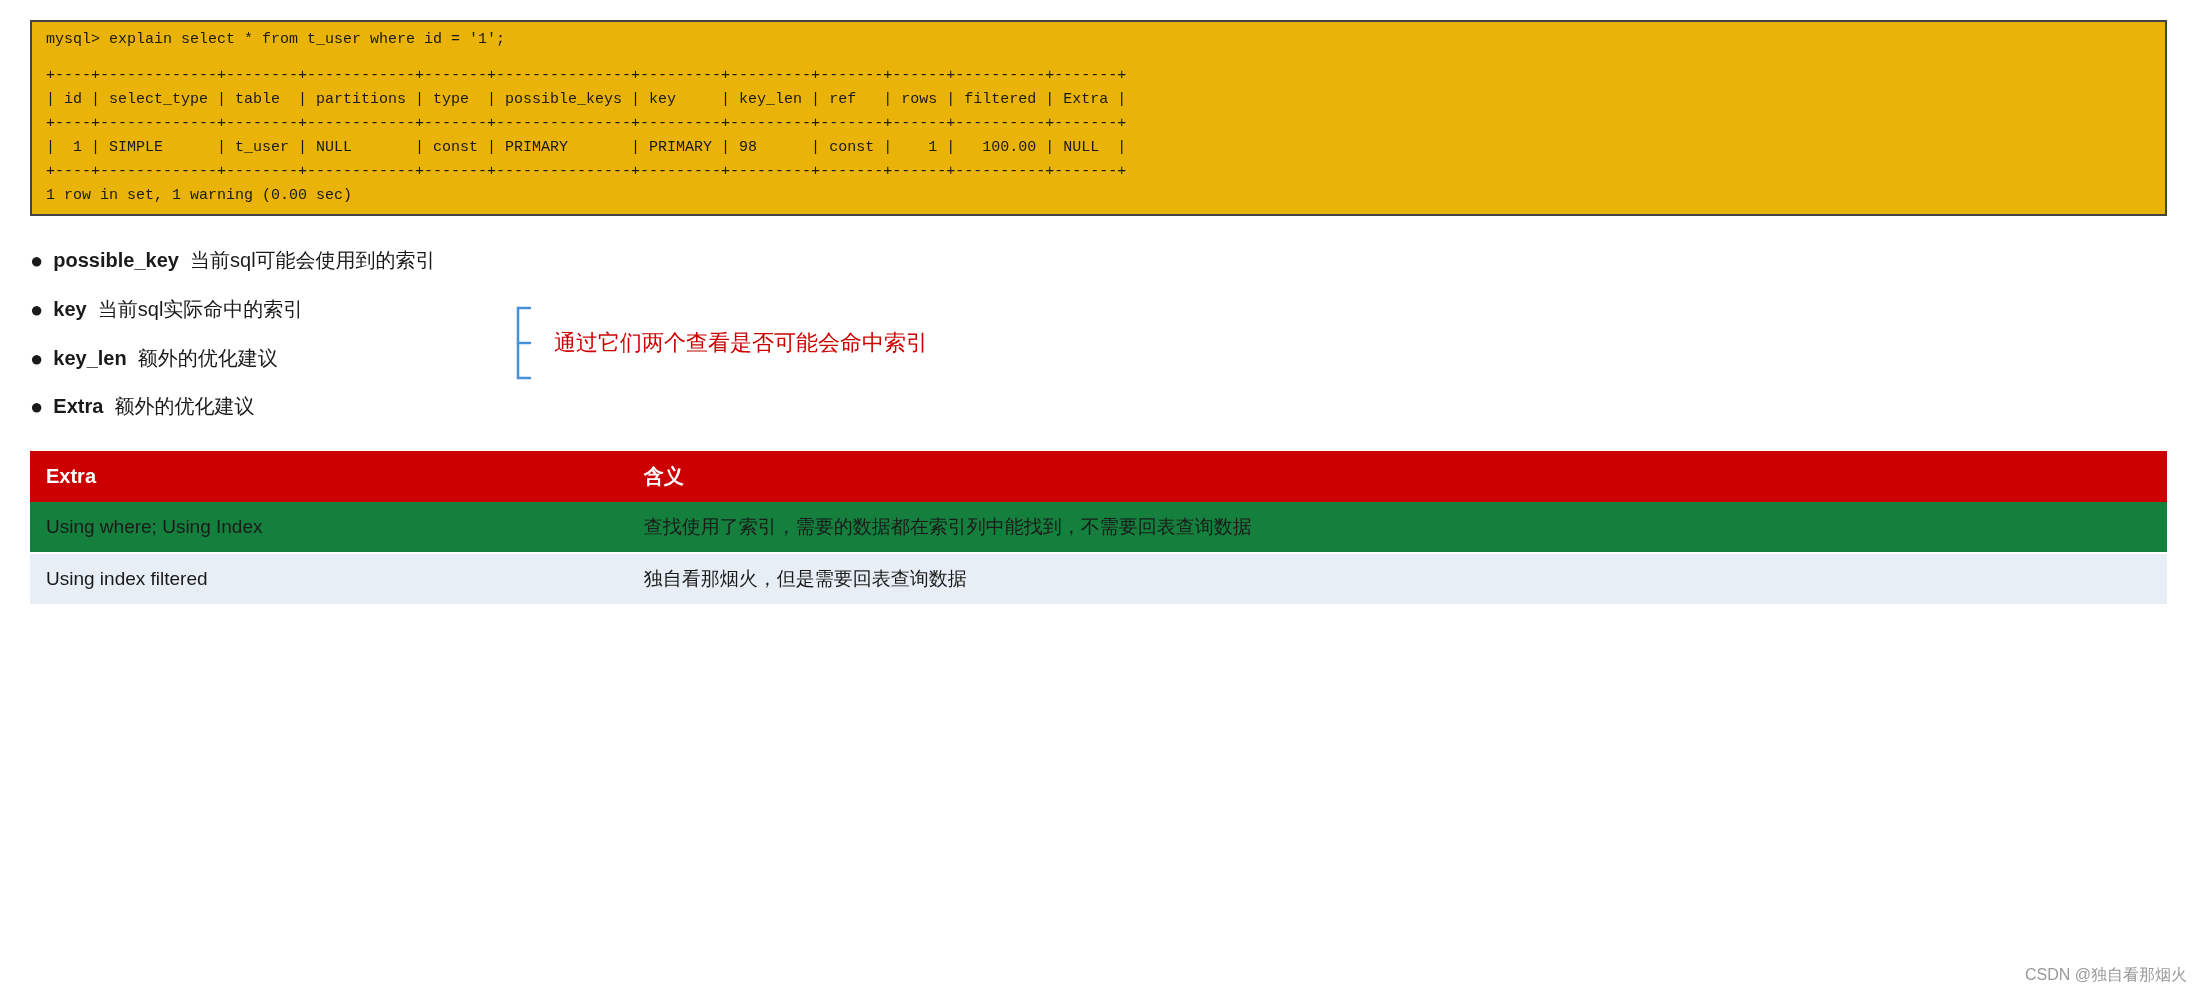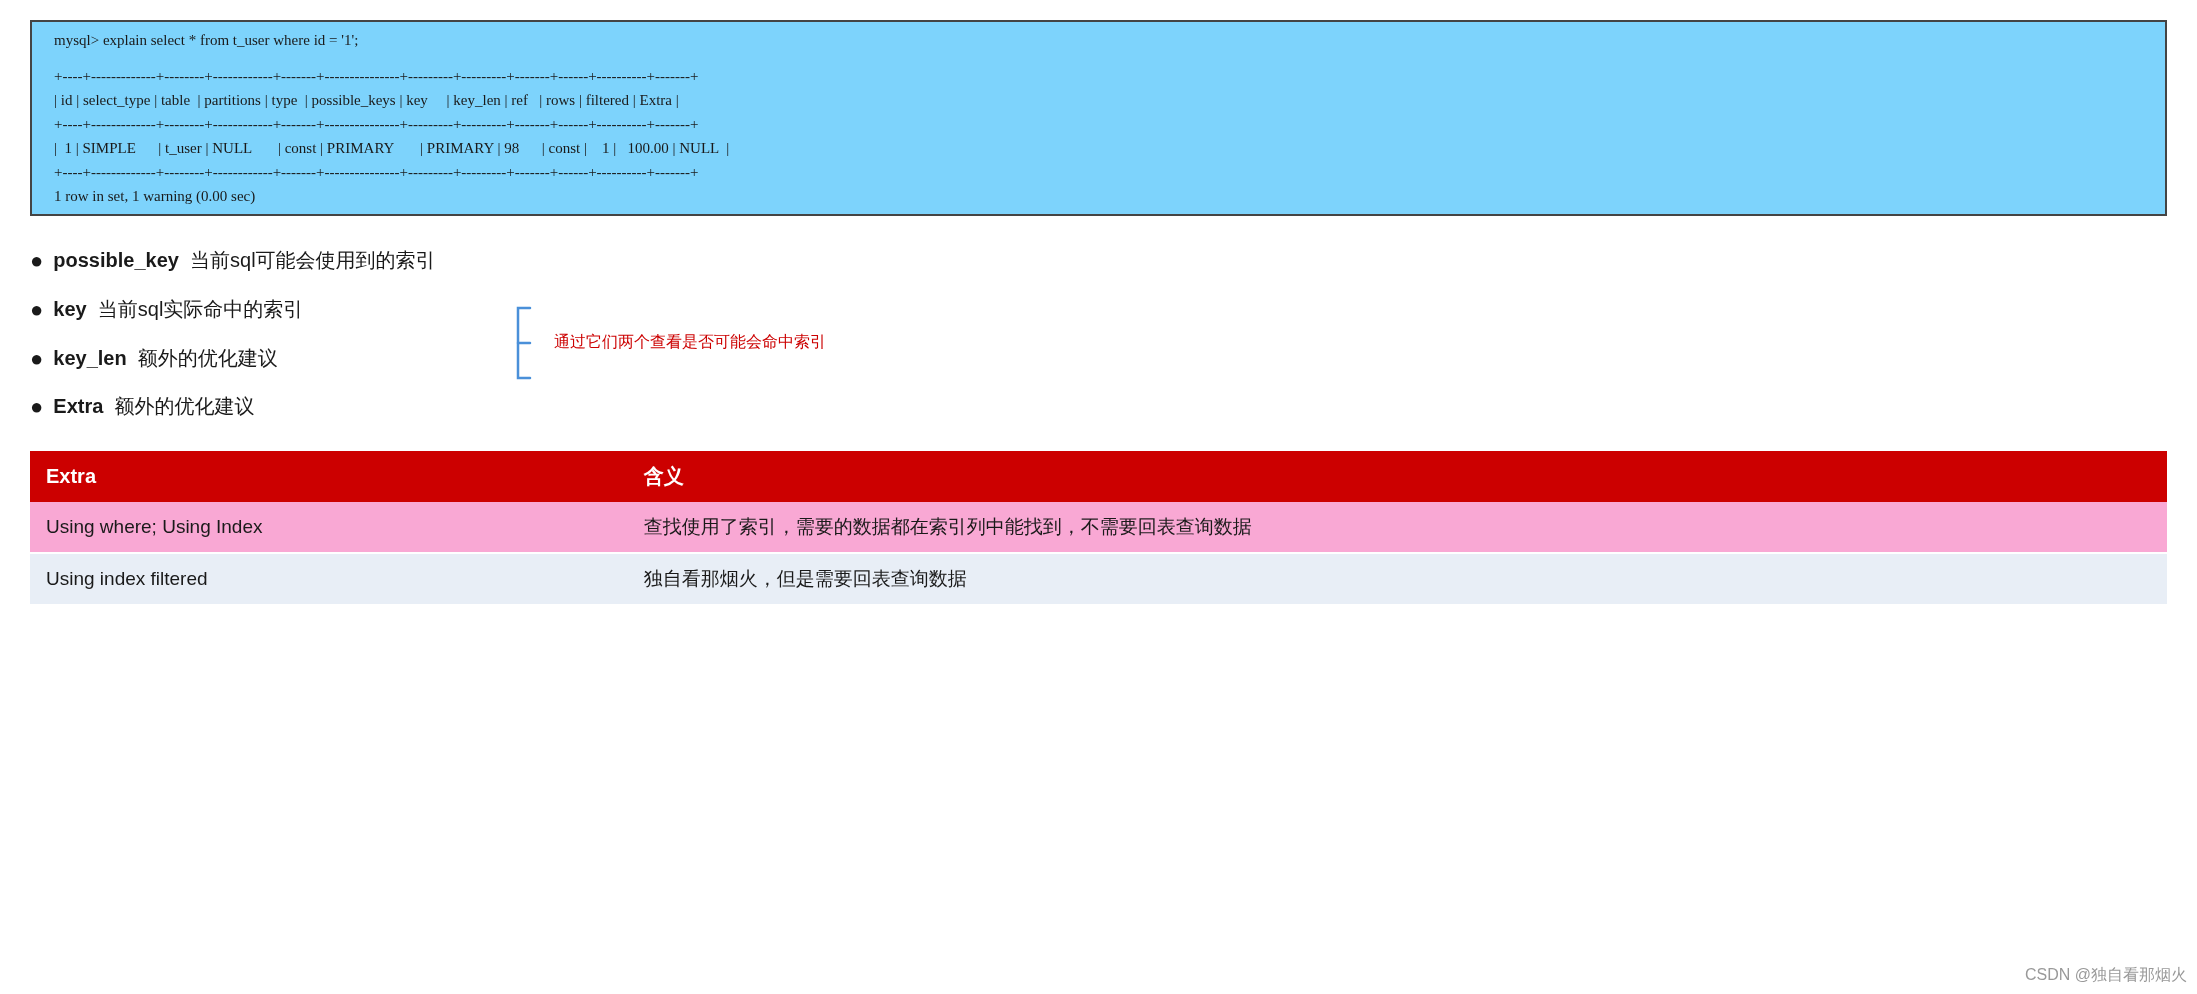--- a/index.html
+++ b/index.html
@@ -6,25 +6,25 @@
     body {
       background: #ffffff;
       font-family: 'Courier New', Courier, monospace;
       padding: 20px 30px;
       color: #1a1a1a;
     }
 
     
     .terminal-block {
       border: 2px solid #444;
-      background: #7dd3fc;
-      font-family: Liberation Serif, serif;
+      background: #eab308;
+      font-family: Liberation Mono, monospace;
       font-size: 15px;
       color: #1a1a1a;
-      padding: 6px 22px;
+      padding: 6px 14px;
       margin-bottom: 30px;
       line-height: 1.6;
       white-space: pre;
       overflow-x: auto;
     }
 
     
     .bullet-section {
       margin-bottom: 28px;
       font-family: Arial, sans-serif;
@@ -46,21 +46,21 @@
 
     .bullet-text {
       font-size: 20px;
       line-height: 1.4;
       color: #1a1a1a;
     }
 
     .annotation-text {
       color: #cc0000;
       font-family: Arial, sans-serif;
-      font-size: 16px;
+      font-size: 22px;
       font-weight: normal;
     }
 
     
     .extra-table {
       width: 100%;
       border-collapse: collapse;
       font-family: Arial, sans-serif;
       font-size: 19px;
       margin-top: 10px;
@@ -72,21 +72,21 @@
     }
 
     .extra-table thead th {
       padding: 12px 16px;
       text-align: left;
       font-weight: bold;
       font-size: 20px;
     }
 
     .extra-table tbody tr {
-      background-color: #f9a8d4;
+      background-color: #15803d;
       border-bottom: 2px solid #ffffff;
     }
 
     .extra-table tbody td {
       padding: 12px 16px;
       color: #1a1a1a;
     }
 
     .extra-table tbody tr:nth-child(even) {
       background-color: #e8eef6;

